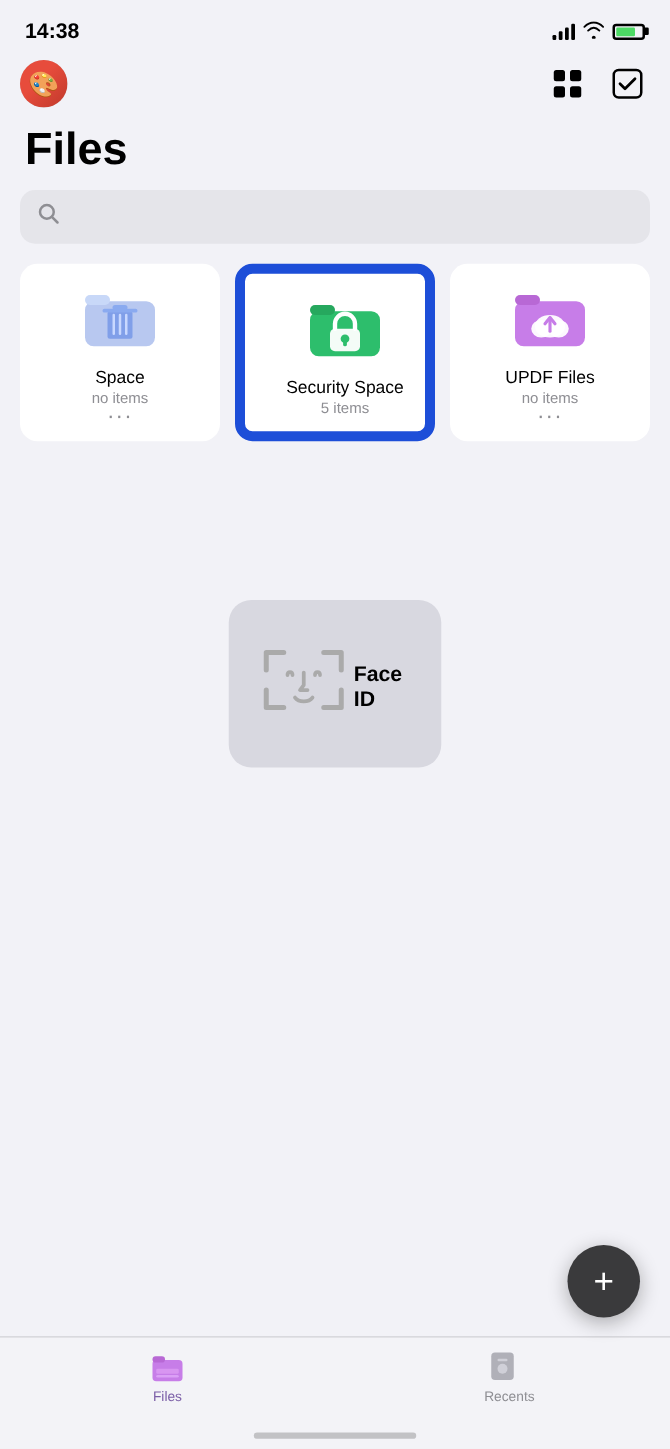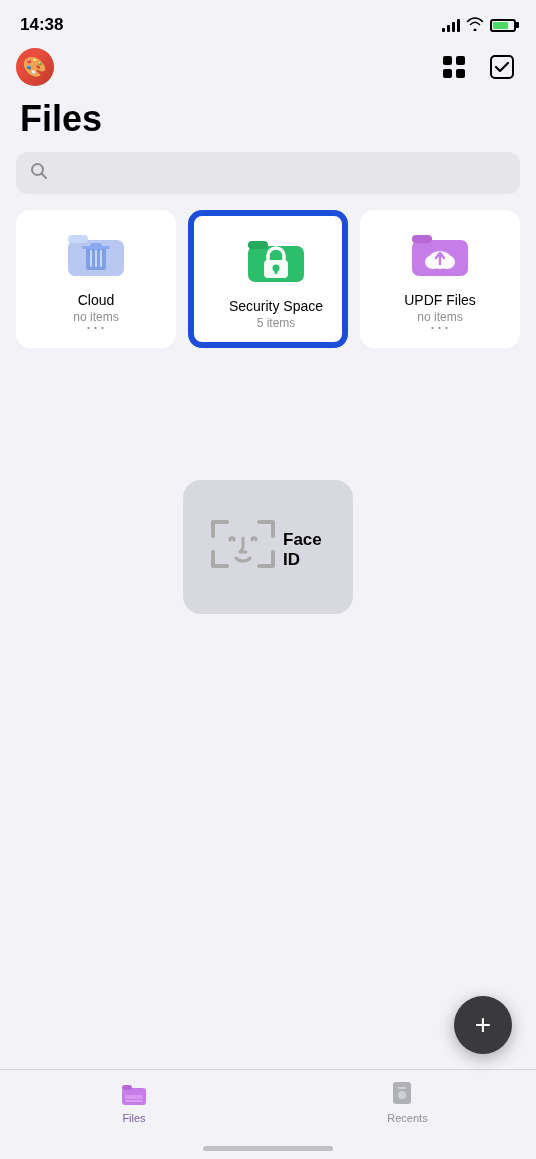--- a/index.html
+++ b/index.html
@@ -171,21 +171,21 @@
       background: #fff;
       border-radius: 14px;
       padding: 16px 12px 12px 12px;
       display: flex;
       flex-direction: column;
       align-items: center;
       position: relative;
       cursor: pointer;
     }
     .folder-card.selected {
-      border: 6px solid #1d4ed8;
+      border: 8px solid #1d4ed8;
       background: #fff;
       padding-left: 28px;
     }
     .folder-icon {
       width: 64px;
       height: 56px;
       margin-bottom: 10px;
       display: flex;
       align-items: center;
       justify-content: center;
@@ -380,21 +380,21 @@
         <rect x="4" y="9" width="20" height="8" rx="4" fill="#c8d8f8"></rect>
 
         <rect x="22" y="22" width="20" height="22" rx="2" fill="#7a9ae8" opacity="0.9"></rect>
         <rect x="18" y="20" width="28" height="3" rx="1.5" fill="#8aaaf0"></rect>
         <rect x="26" y="17" width="12" height="4" rx="2" fill="#8aaaf0"></rect>
         <line x1="27" y1="25" x2="27" y2="40" stroke="#c8d8ff" stroke-width="2" stroke-linecap="round"></line>
         <line x1="32" y1="25" x2="32" y2="40" stroke="#c8d8ff" stroke-width="2" stroke-linecap="round"></line>
         <line x1="37" y1="25" x2="37" y2="40" stroke="#c8d8ff" stroke-width="2" stroke-linecap="round"></line>
       </svg>
     </div>
-    <span class="folder-name">Cloud</span>
+    <span class="folder-name">Space</span>
     <span class="folder-count">no items</span>
     <span class="folder-menu">···</span>
   </div>
 
   <div class="folder-card selected">
     <div class="folder-icon">
       <svg width="64" height="56" viewBox="0 0 64 56">
 
         <rect x="4" y="14" width="56" height="36" rx="7" fill="#2dbe6c"></rect>
 

